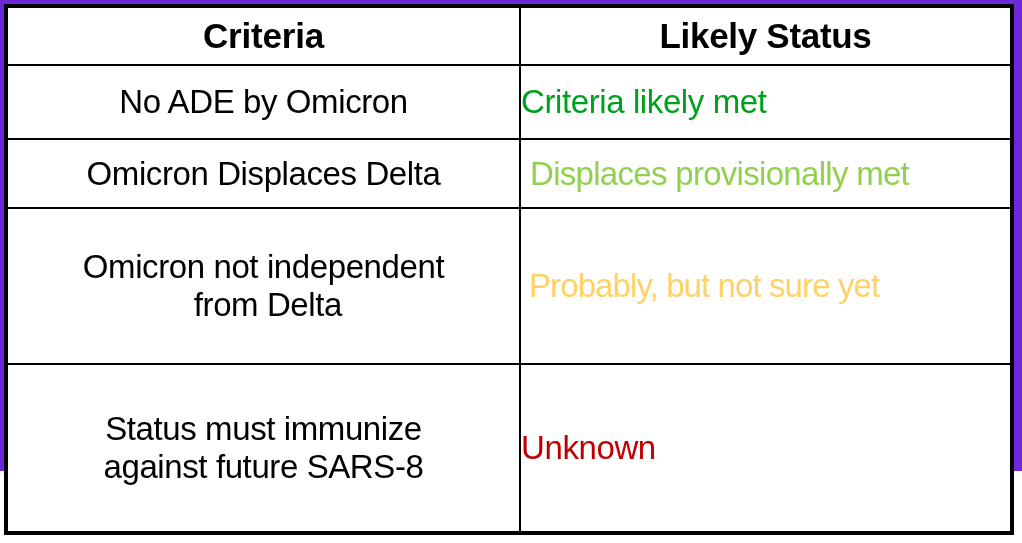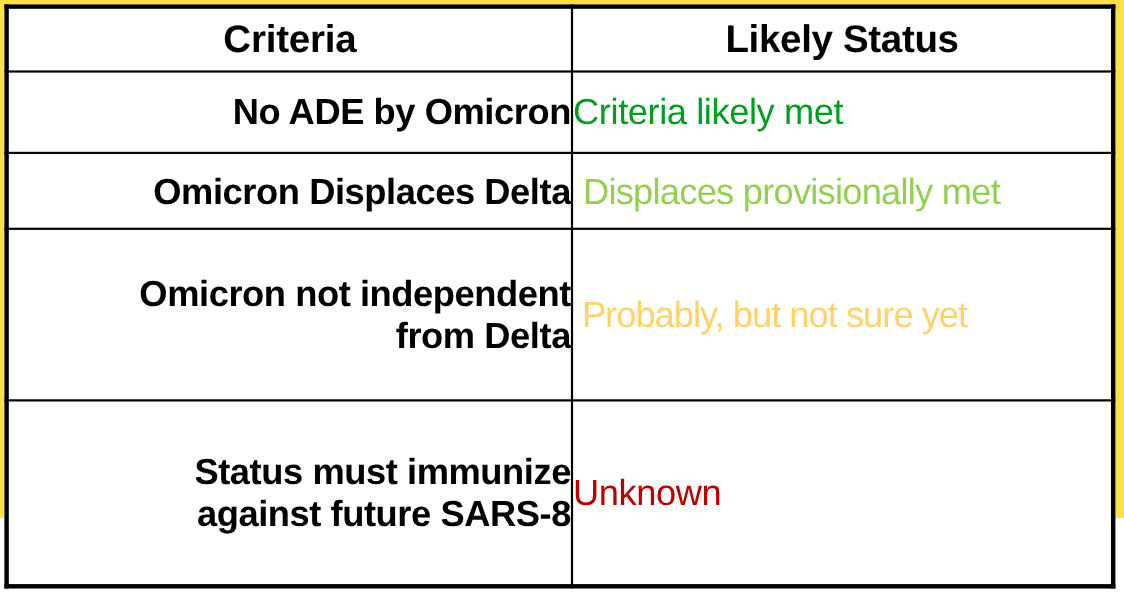--- a/index.html
+++ b/index.html
@@ -12,21 +12,21 @@
     height: 543px;
     overflow: hidden;
     font-family: "Liberation Sans", sans-serif;
     -webkit-font-smoothing: antialiased;
   }
 
   #page {
     position: relative;
     width: 1022px;
     height: 471px;
-    background: #fde047;
+    background: #6d28d9;
     box-sizing: border-box;
     padding: 4px 8px 8px 4px;
   }
 
   table.criteria-table {
     width: 1010px;
     height: 531px;
     border-collapse: collapse;
     table-layout: fixed;
     border: 4px solid #000000;
@@ -52,27 +52,26 @@
     font-weight: bold;
     font-size: 35px;
     color: #000000;
     letter-spacing: -0.2px;
   }
   thead th.status-head { letter-spacing: -0.3px; }
 
   
   td.criteria-cell {
     vertical-align: middle;
-    text-align: right;
+    text-align: center;
     font-size: 33px;
     line-height: 1.16;
     color: #000000;
     padding: 2px 6px 4px 10px;
     letter-spacing: -0.4px;
-    font-weight: bold;
   }
   td.status-cell {
     vertical-align: middle;
     text-align: left;
     font-size: 33px;
     line-height: 1.1;
     padding: 2px 4px 4px 10px;
     letter-spacing: -0.4px;
     white-space: nowrap;
   }

